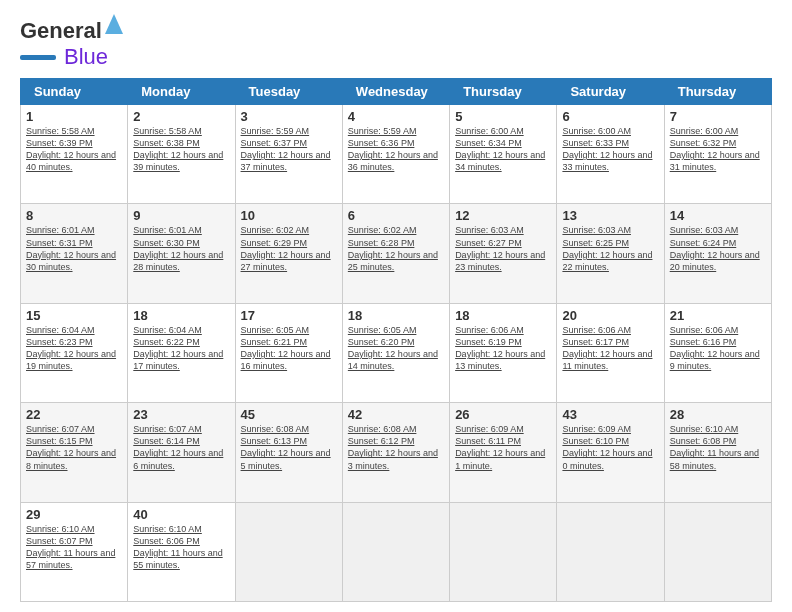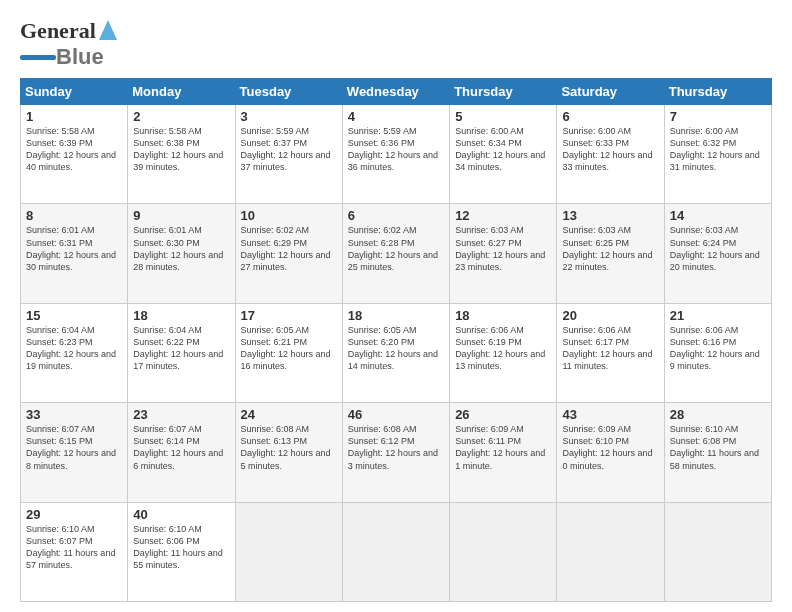--- a/index.html
+++ b/index.html
@@ -49,21 +49,21 @@
     table {
       width: 100%;
       border-collapse: collapse;
       flex: 1;
     }
     thead tr th {
       background: #2979b8;
       color: #fff;
       font-size: 13px;
       font-weight: bold;
-      padding: 5px 4px;
+      padding: 5px 13px;
       text-align: left;
       border: 1px solid #2979b8;
     }
     tbody tr td {
       border: 1px solid #ccc;
       vertical-align: top;
       padding: 4px 5px;
       font-size: 9.5px;
       color: #333;
       width: 14.28%;
@@ -76,42 +76,43 @@
       font-size: 13px;
       font-weight: bold;
       color: #333;
       display: block;
       margin-bottom: 1px;
     }
     .day-info {
       font-size: 9px;
       color: #444;
       line-height: 1.35;
+      text-decoration: underline;
     }
     td.empty {
       background: #f0f0f0;
     }
   </style>
 </head>
 <body>
 
 <div class="page">
   <div class="header">
     <div class="logo">
-      <div style="display:flex;align-items:flex-end;gap:0px;font-family:Liberation Serif, serif;">
+      <div style="display:flex;align-items:flex-start;gap:0px;">
         <span style="font-size:22px;font-weight:bold;color:#333;">General</span>
         <span style="display:inline-block;margin-left:3px;margin-top:-4px;">
           <svg width="18" height="20" viewBox="0 0 18 20">
             <polygon points="0,20 9,0 18,20" fill="#5aaee0"></polygon>
           </svg>
         </span>
       </div>
       <div style="display:flex;align-items:center;">
         <div style="width:36px;height:5px;background:#2979b8;border-radius:2px;"></div>
-        <span style="font-size:22px;font-weight:bold;color:#737373;margin-left:0;">Blue</span>
+        <span style="font-size:22px;font-weight:normal;color:#6d28d9;margin-left:8px;">Blue</span>
       </div>
     </div>
     <div class="title-block">
       <div class="month-title"></div>
       <div class="location"></div>
     </div>
   </div>
 
   <div class="calendar">
     <table>
@@ -148,24 +149,24 @@
           <tr>
             <td><span class="day-num">15</span><span class="day-info">Sunrise: 6:04 AM<br>Sunset: 6:23 PM<br>Daylight: 12 hours and 19 minutes.</span></td>
             <td><span class="day-num">18</span><span class="day-info">Sunrise: 6:04 AM<br>Sunset: 6:22 PM<br>Daylight: 12 hours and 17 minutes.</span></td>
             <td><span class="day-num">17</span><span class="day-info">Sunrise: 6:05 AM<br>Sunset: 6:21 PM<br>Daylight: 12 hours and 16 minutes.</span></td>
             <td><span class="day-num">18</span><span class="day-info">Sunrise: 6:05 AM<br>Sunset: 6:20 PM<br>Daylight: 12 hours and 14 minutes.</span></td>
             <td><span class="day-num">18</span><span class="day-info">Sunrise: 6:06 AM<br>Sunset: 6:19 PM<br>Daylight: 12 hours and 13 minutes.</span></td>
             <td><span class="day-num">20</span><span class="day-info">Sunrise: 6:06 AM<br>Sunset: 6:17 PM<br>Daylight: 12 hours and 11 minutes.</span></td>
             <td><span class="day-num">21</span><span class="day-info">Sunrise: 6:06 AM<br>Sunset: 6:16 PM<br>Daylight: 12 hours and 9 minutes.</span></td>
           </tr>
           <tr>
-            <td><span class="day-num">33</span><span class="day-info">Sunrise: 6:07 AM<br>Sunset: 6:15 PM<br>Daylight: 12 hours and 8 minutes.</span></td>
+            <td><span class="day-num">22</span><span class="day-info">Sunrise: 6:07 AM<br>Sunset: 6:15 PM<br>Daylight: 12 hours and 8 minutes.</span></td>
             <td><span class="day-num">23</span><span class="day-info">Sunrise: 6:07 AM<br>Sunset: 6:14 PM<br>Daylight: 12 hours and 6 minutes.</span></td>
-            <td><span class="day-num">24</span><span class="day-info">Sunrise: 6:08 AM<br>Sunset: 6:13 PM<br>Daylight: 12 hours and 5 minutes.</span></td>
-            <td><span class="day-num">46</span><span class="day-info">Sunrise: 6:08 AM<br>Sunset: 6:12 PM<br>Daylight: 12 hours and 3 minutes.</span></td>
+            <td><span class="day-num">45</span><span class="day-info">Sunrise: 6:08 AM<br>Sunset: 6:13 PM<br>Daylight: 12 hours and 5 minutes.</span></td>
+            <td><span class="day-num">42</span><span class="day-info">Sunrise: 6:08 AM<br>Sunset: 6:12 PM<br>Daylight: 12 hours and 3 minutes.</span></td>
             <td><span class="day-num">26</span><span class="day-info">Sunrise: 6:09 AM<br>Sunset: 6:11 PM<br>Daylight: 12 hours and 1 minute.</span></td>
             <td><span class="day-num">43</span><span class="day-info">Sunrise: 6:09 AM<br>Sunset: 6:10 PM<br>Daylight: 12 hours and 0 minutes.</span></td>
             <td><span class="day-num">28</span><span class="day-info">Sunrise: 6:10 AM<br>Sunset: 6:08 PM<br>Daylight: 11 hours and 58 minutes.</span></td>
           </tr>
           <tr>
             <td><span class="day-num">29</span><span class="day-info">Sunrise: 6:10 AM<br>Sunset: 6:07 PM<br>Daylight: 11 hours and 57 minutes.</span></td>
             <td><span class="day-num">40</span><span class="day-info">Sunrise: 6:10 AM<br>Sunset: 6:06 PM<br>Daylight: 11 hours and 55 minutes.</span></td>
             <td class="empty"></td>
             <td class="empty"></td>
             <td class="empty"></td>

